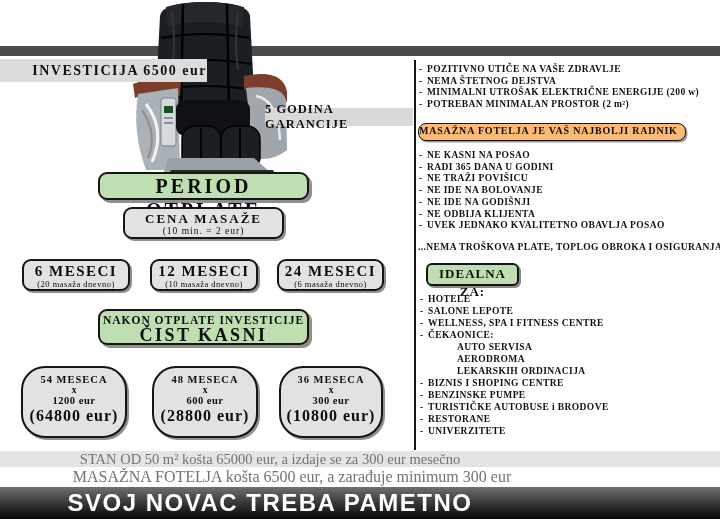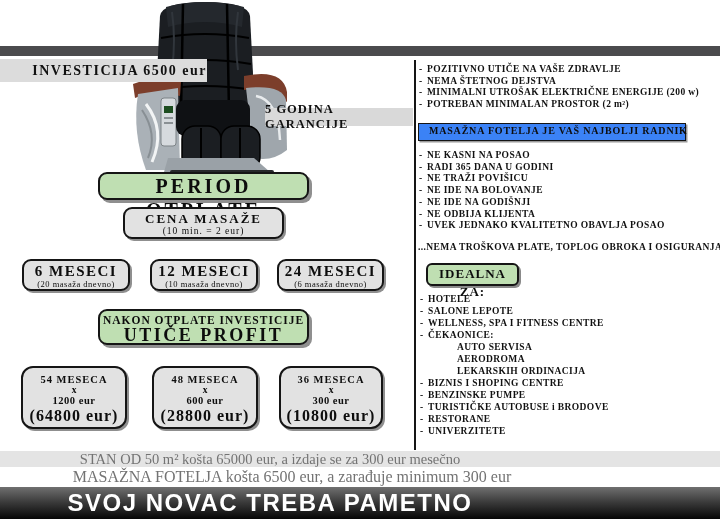--- a/index.html
+++ b/index.html
@@ -32,41 +32,41 @@
   .opt .t1 { font-size:15px; font-weight:bold; letter-spacing:1.5px; line-height:16px; }
   .opt .t2 { font-size:8.5px; letter-spacing:0.5px; line-height:10px; }
   .opt1 { left:22px;  width:108px; }
   .opt2 { left:150px; width:108px; }
   .opt3 { left:277px; width:107px; }
 
   .box-profit { left:98px; top:309px; width:211px; height:36px; padding-top:3px; }
   .box-profit .t1 { font-size:11.5px; font-weight:bold; letter-spacing:1px; line-height:13px; }
   .box-profit .t2 { font-size:18px; font-weight:bold; letter-spacing:2.5px; line-height:17px; }
 
-  .prof { top:366px; height:63px; border-radius:12px; padding-top:6px;text-align:center; }
+  .prof { top:366px; height:72px; border-radius:24px; padding-top:6px;text-align:center; }
   .prof .m { font-size:10.5px; font-weight:bold; letter-spacing:1px; line-height:11px; }
   .prof .x { font-size:9.5px; font-weight:bold; line-height:10px; }
   .prof .r { font-size:10.5px; font-weight:bold; letter-spacing:0.5px; line-height:11px; }
   .prof .tot { font-size:16px; font-weight:bold; letter-spacing:1px; line-height:18px; margin-top:1px; }
   .prof1 { left:21px;  width:106px; }
   .prof2 { left:152px; width:106px; }
   .prof3 { left:279px; width:104px; }
 
   .rlist { position:absolute; left:419px; color:#111; }
   .li { display:flex; font-size:9.5px; font-weight:bold; letter-spacing:0.4px; line-height:11.7px; white-space:nowrap; }
   .li .b { width:8px; flex:0 0 8px; }
   .li.sub { padding-left:37px; }
   .listA { top:64px; }
   .listB { top:150px; }
   .listC { top:293px; left:420px; }
   .listC .li { line-height:12px; }
 
-  .banner { position:absolute; left:418px; top:123px; width:268px; height:18px; background:#3b82f6;
-            border:1.5px solid #151515; border-radius:0; font-size:10px; font-weight:bold;
-            letter-spacing:0.8px; line-height:14px; padding-left:10px; color:#0d0d0d;
+  .banner { position:absolute; left:418px; top:123px; width:268px; height:18px; background:#fdba74;
+            border:1.5px solid #151515; border-radius:8px; font-size:10px; font-weight:bold;
+            letter-spacing:0.8px; line-height:14px; padding-left:0; color:#0d0d0d;
             box-shadow:1.5px 1.5px 0 #9a9a9a; white-space:nowrap; }
   .note { position:absolute; left:418px; top:242px; font-size:9.5px; font-weight:bold;
           letter-spacing:0.4px; color:#111; white-space:nowrap; }
   .box-ideal { left:426px; top:263px; width:93px; height:23px; font-size:13px; font-weight:bold;
                letter-spacing:1px; line-height:18px; border-radius:6px; box-shadow:2px 2px 0 #8a8a8a; text-align:center; }
 
   .foot1 { position:absolute; left:0; top:451px; width:720px; height:16px; background:#e4e4e4; }
   .foot2 { position:absolute; left:0; top:467px; width:720px; height:20px; background:#fff; }
   .footc { width:540px; text-align:center; color:#737373; }
   .foot1 .footc { font-size:14.5px; line-height:16px; }
@@ -147,21 +147,21 @@
     <div class="t1">12 MESECI</div>
     <div class="t2">(10 masaža dnevno)</div>
   </div>
   <div class="graybox opt opt3">
     <div class="t1">24 MESECI</div>
     <div class="t2">(6 masaža dnevno)</div>
   </div>
 
   <div class="gbox box-profit">
     <div class="t1">NAKON OTPLATE INVESTICIJE</div>
-    <div class="t2">UTIČE PROFIT</div>
+    <div class="t2">ČIST KASNI</div>
   </div>
 
   <div class="graybox prof prof1">
     <div class="m">54 MESECA</div>
     <div class="x">x</div>
     <div class="r">1200 eur</div>
     <div class="tot">(64800 eur)</div>
   </div>
   <div class="graybox prof prof2">
     <div class="m">48 MESECA</div>

